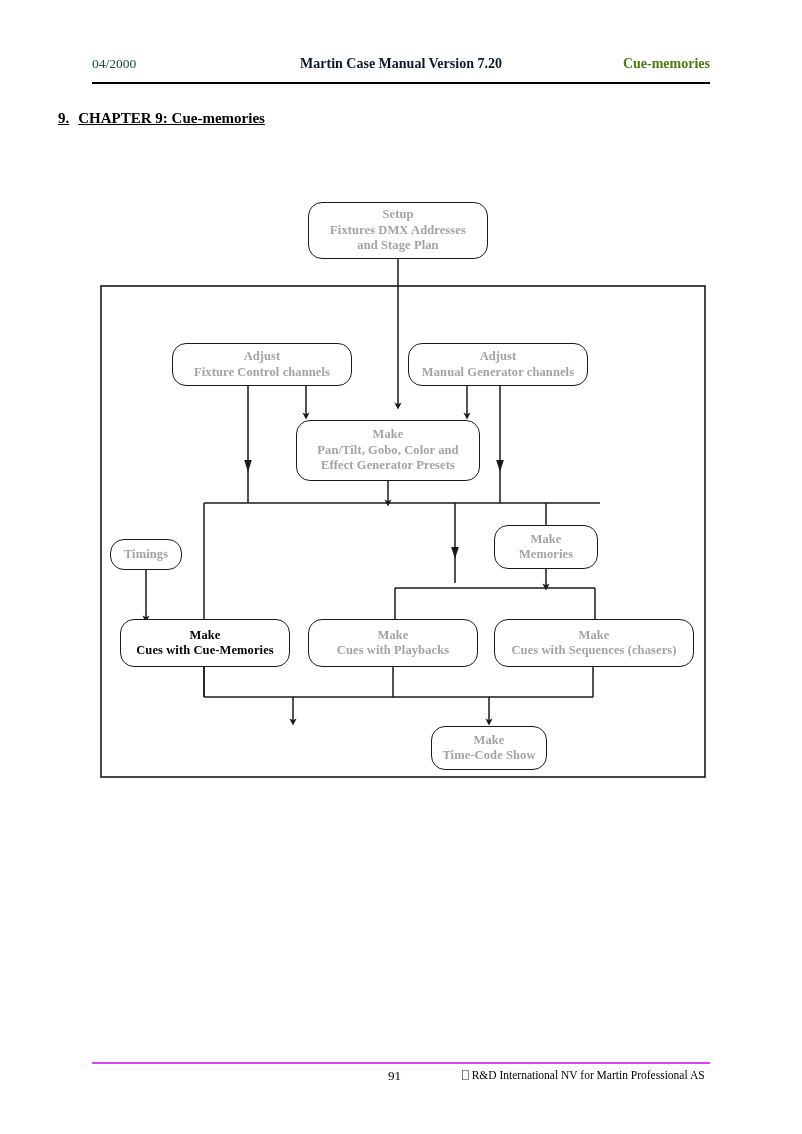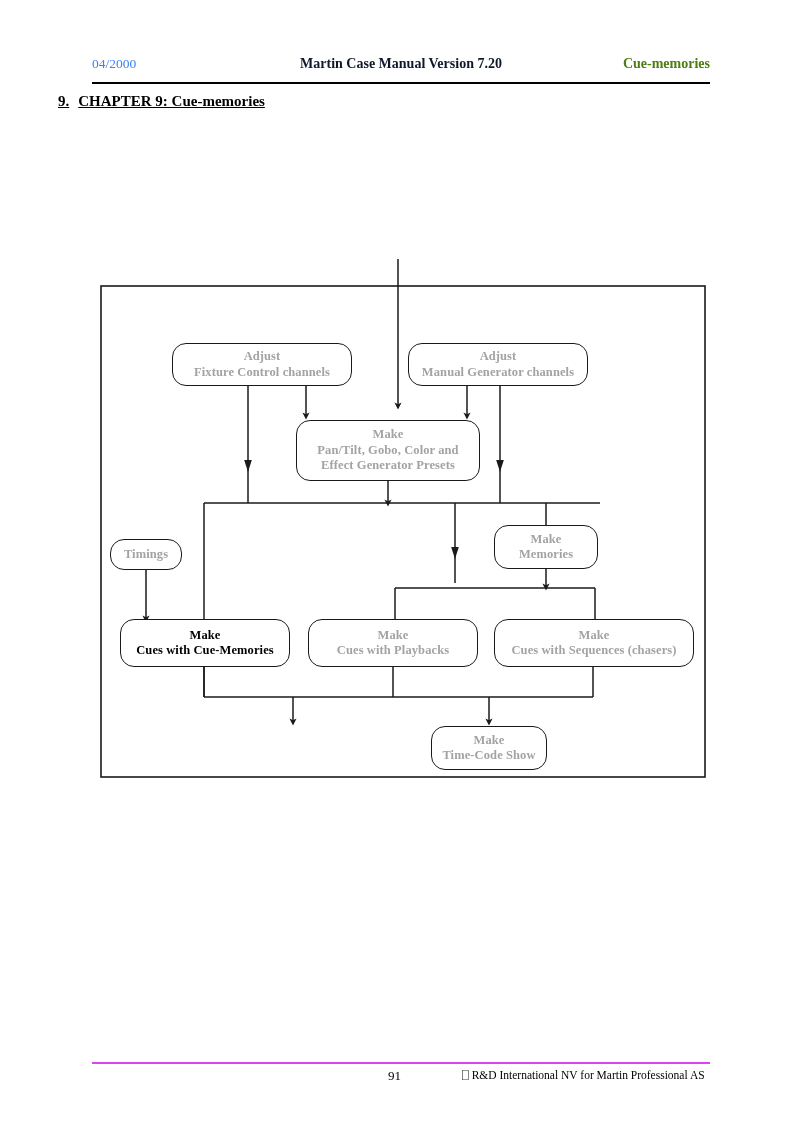--- a/index.html
+++ b/index.html
@@ -23,21 +23,21 @@
     width: 618px;
     height: 26px;
     border-bottom: 2px solid #000000;
     display: flex;
     align-items: flex-start;
     justify-content: space-between;
   }
   #header-date {
     font-size: 13.5px;
     font-weight: normal;
-    color: #3b82f6;
+    color: #14532d;
     white-space: nowrap;
   }
   #header-title {
     font-size: 14px;
     font-weight: bold;
     color: #0f172a;
     white-space: nowrap;
     position: absolute;
     left: 50%;
     transform: translateX(-50%);
@@ -60,20 +60,21 @@
     font-size: 15px;
     font-weight: bold;
     color: #000000;
   }
   #chapter-heading .num {
     text-decoration: underline;
     margin-right: 9px;
   }
   #chapter-heading .ttl {
     text-decoration: underline;
+    margin-top: 17px;
   }
 
   
   #flowchart {
     position: absolute;
     left: 0;
     top: 0;
     width: 802px;
     height: 1134px;
     pointer-events: none;
@@ -206,20 +207,25 @@
       <line x1="593" y1="667" x2="593" y2="697"></line>
 
       <line x1="204" y1="697" x2="593" y2="697"></line>
 
       <line x1="293" y1="697" x2="293" y2="722" marker-end="url(#arrowhead)"></line>
 
       <line x1="489" y1="697" x2="489" y2="722" marker-end="url(#arrowhead)"></line>
     </g>
   </svg>
 
+  <div class="node" style="left:308px; top:202px; width:180px; height:57px;">
+    <span class="ln">Setup</span>
+    <span class="ln">Fixtures DMX Addresses</span>
+    <span class="ln">and Stage Plan</span>
+  </div>
 
   <div class="node" style="left:172px; top:343px; width:180px; height:43px;">
     <span class="ln">Adjust</span>
     <span class="ln">Fixture Control channels</span>
   </div>
 
   <div class="node" style="left:408px; top:343px; width:180px; height:43px;">
     <span class="ln">Adjust</span>
     <span class="ln">Manual Generator channels</span>
   </div>

